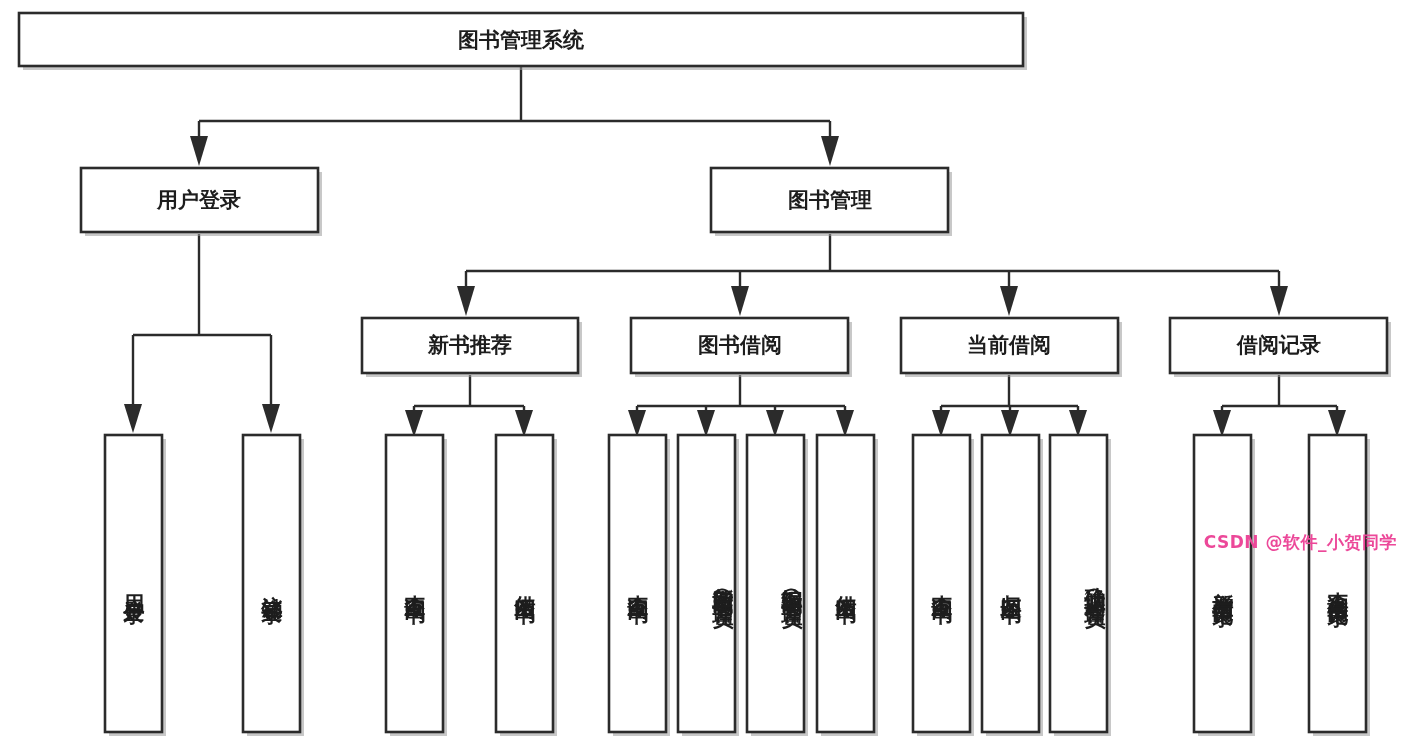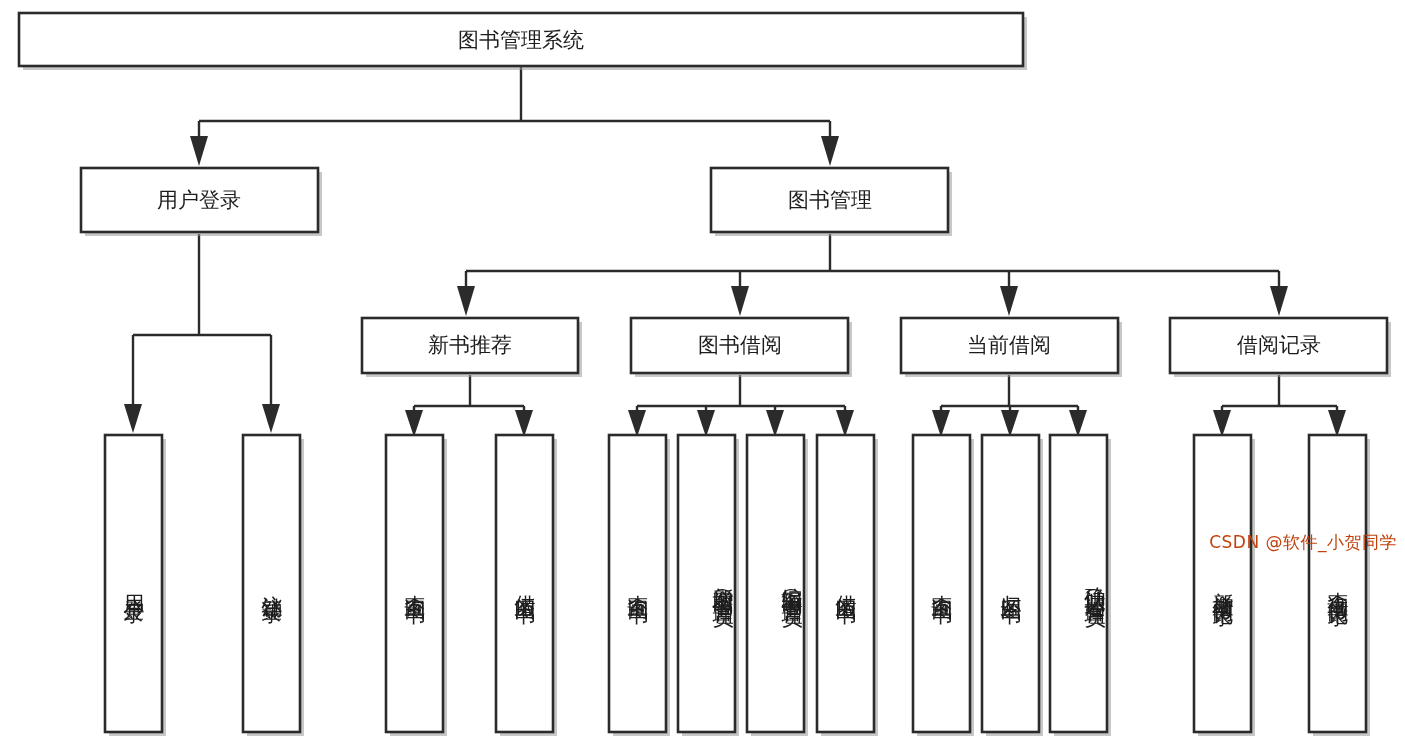--- a/index.html
+++ b/index.html
@@ -12,20 +12,21 @@
     width: 1405px;
     height: 747px;
     overflow: hidden;
     font-family: "DejaVu Sans", "Liberation Sans", sans-serif;
     position: relative;
   }
   #diagram-root {
     position: relative;
     width: 1405px;
     height: 558px;
+    font-weight: bold;
   }
   svg#diagram-svg {
     position: absolute;
     top: 0;
     left: 0;
     width: 1405px;
     height: 747px;
     display: block;
   }
   .node-rect {
@@ -70,21 +71,21 @@
     justify-content: center;
     pointer-events: none;
     user-select: none;
   }
   .watermark {
     position: absolute;
     right: 8px;
     bottom: 4px;
     font-family: "DejaVu Sans", "Liberation Sans", sans-serif;
     font-size: 17px;
-    color: #c2410c;
+    color: #ec4899;
     letter-spacing: 0.5px;
     user-select: none;
   }
 </style>
 </head>
 <body>
 
 <div id="diagram-root">
 
   <svg id="diagram-svg" viewBox="0 0 1405 747" xmlns="http://www.w3.org/2000/svg">

